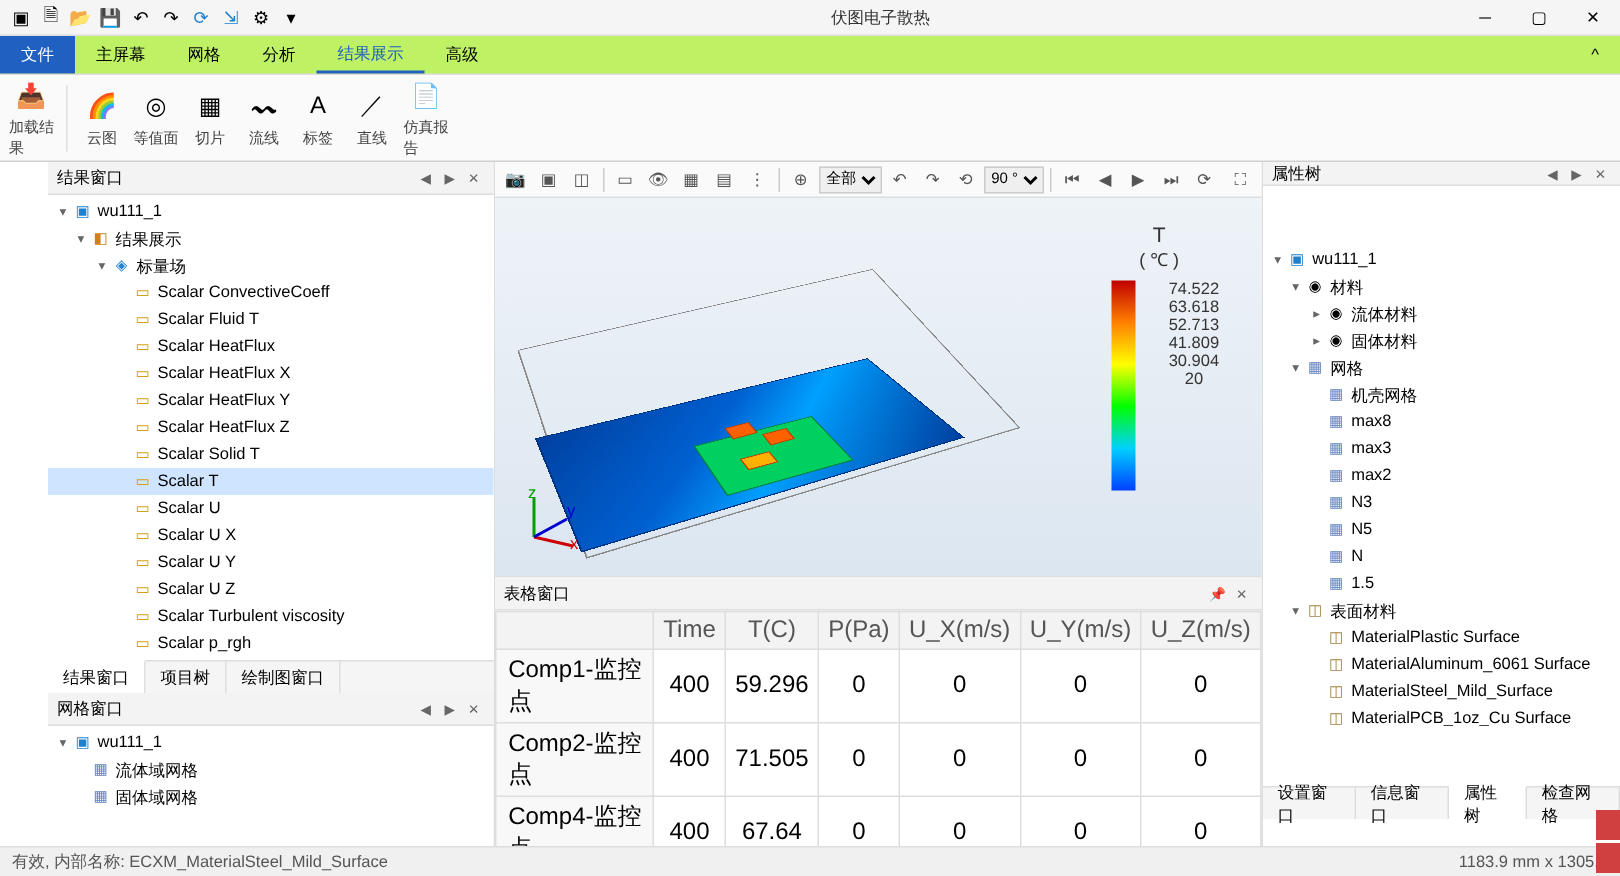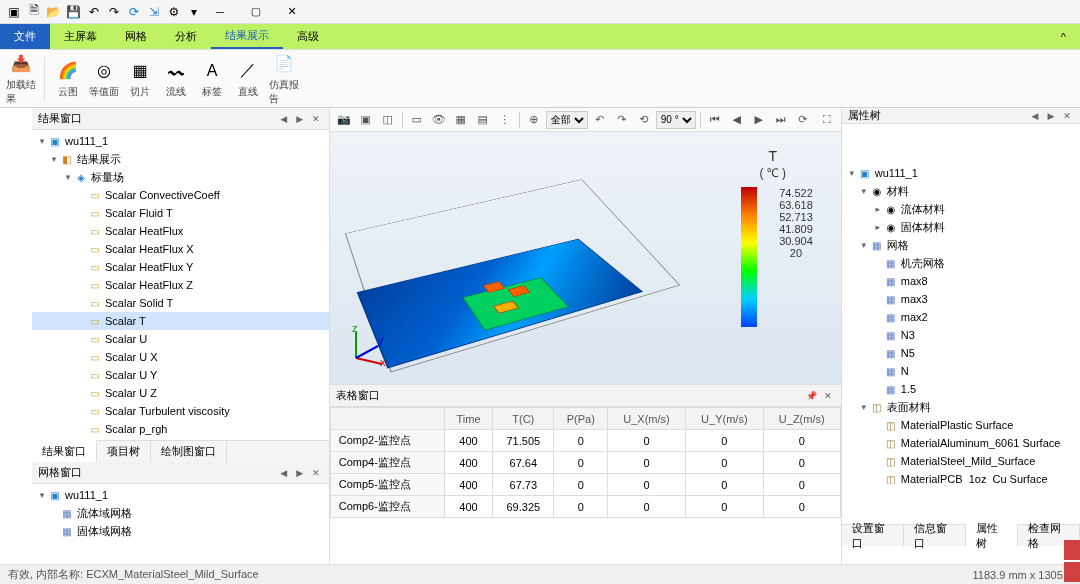--- a/index.html
+++ b/index.html
@@ -55,21 +55,21 @@
 .axes { position: absolute; left: 18px; bottom: 18px; width: 40px; height: 40px; }
 .legend { position: absolute; right: 28px; top: 16px; width: 80px; text-align: center; color: #333; }
 .legend-title { font-size: 14px; }
 .legend-unit { font-size: 12px; margin-bottom: 6px; }
 .legend-bar { width: 16px; height: 140px; background: linear-gradient(to bottom,#c00000,#ff8000,#ffff00,#00ff00,#00d0ff,#0040ff); margin: 0 auto 0 8px; display: inline-block; }
 .legend-vals { display: inline-block; vertical-align: top; margin-left: 4px; height: 140px; display: inline-flex; flex-direction: column; font-size: 11px; }
 
 .table-panel { height: 180px; border-top: 1px solid #ddd; display: flex; flex-direction: column; }
 .data-table { flex: 1; overflow: auto; }
 table { width: 100%; border-collapse: collapse; }
-th,td { border: 1px solid #ddd; padding: 3px 6px; text-align: center; font-size: 11px; height: 22px; }
+th,td { border: 1px solid #ddd; padding: 3px 6px; text-align: center; font-size: 16px; height: 22px; }
 th { background: #f3f3f3; font-weight: normal; color: #555; }
 td.name { background: #f8f8f8; text-align: left; padding-left: 8px; }
 
 .rightcol { width: 240px; display: flex; flex-direction: column; gap: 40px; }
 .prop-tree { flex: 1; overflow: auto; background: #fff; }
 
 .statusbar { height: 20px; background: #f0f0f0; border-top: 1px solid #ddd; display: flex; align-items: center; padding: 0 8px; justify-content: space-between; color: #555; }
 .status-tabs { position: absolute; right: 0; top: 540px; display: flex; flex-direction: column; }
 .st-tab { width: 16px; height: 20px; background: #d04040; margin-bottom: 2px; }
 
@@ -84,20 +84,21 @@
     <span class="tb-icon">🗎</span>
     <span class="tb-icon">📂</span>
     <span class="tb-icon">💾</span>
     <span class="tb-icon">↶</span>
     <span class="tb-icon">↷</span>
     <span class="tb-icon" style="color:#2080d0">⟳</span>
     <span class="tb-icon" style="color:#2080d0">⇲</span>
     <span class="tb-icon">⚙</span>
     <span class="tb-icon">▾</span>
   </div>
+  <div class="titletext">伏图电子散热</div>
   <div class="win-btns">
     <div class="win-btn">─</div>
     <div class="win-btn">▢</div>
     <div class="win-btn close-btn">✕</div>
   </div>
 </div>
 
 <div class="menubar">
   <div id="menus" style="display: contents;"><div class="menu-item blue">文件</div><div class="menu-item">主屏幕</div><div class="menu-item">网格</div><div class="menu-item">分析</div><div class="menu-item active">结果展示</div><div class="menu-item">高级</div></div>
   <div style="flex:1"></div>
@@ -358,20 +359,29 @@
                 <th>Time</th>
                 <th>T(C)</th>
                 <th>P(Pa)</th>
                 <th>U_X(m/s)</th>
                 <th>U_Y(m/s)</th>
                 <th>U_Z(m/s)</th>
               </tr>
             </thead>
             <tbody id="dtable-body">
               <tr>
+                <td class="name">Comp1-监控点</td>
+                <td>400</td>
+                <td>59.296</td>
+                <td>0</td>
+                <td>0</td>
+                <td>0</td>
+                <td>0</td>
+              </tr>
+              <tr>
                 <td class="name">Comp2-监控点</td>
                 <td>400</td>
                 <td>71.505</td>
                 <td>0</td>
                 <td>0</td>
                 <td>0</td>
                 <td>0</td>
               </tr>
               <tr>
                 <td class="name">Comp4-监控点</td>

